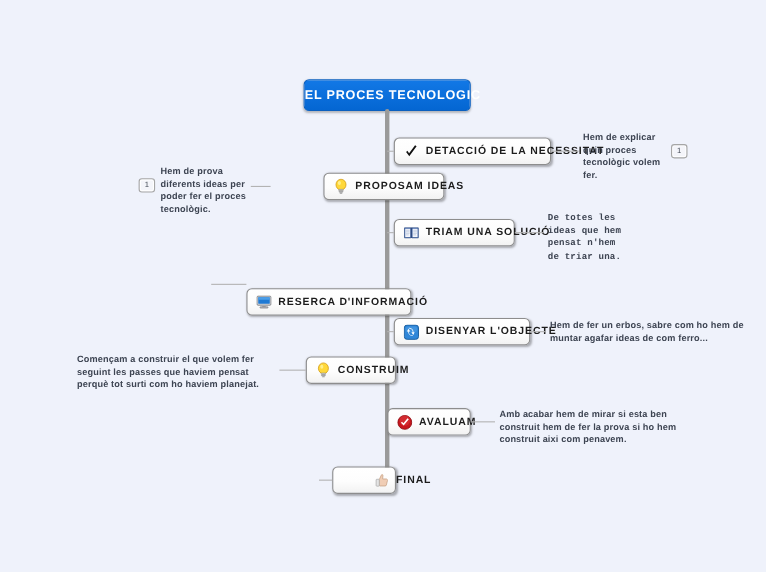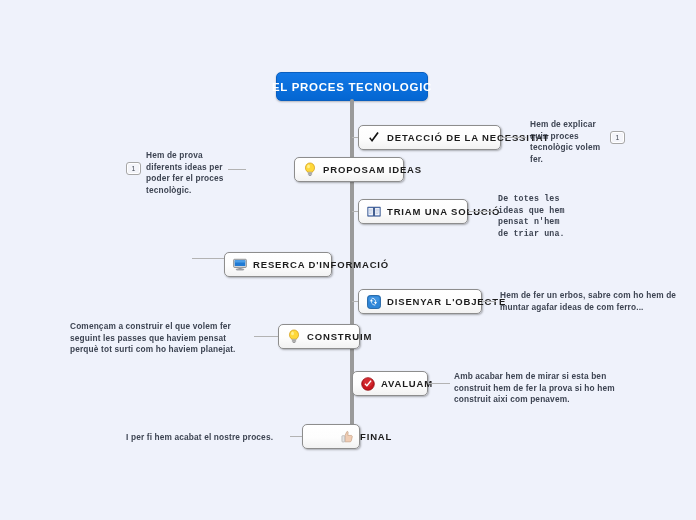--- a/index.html
+++ b/index.html
@@ -35,21 +35,20 @@
     background: #0a72e0;
     background: linear-gradient(180deg,#1278e6 0%,#0466d2 100%);
     border: 1px solid #0a5fbf;
     border-radius: 5px;
     color: #ffffff;
     font-weight: bold;
     font-size: 11.5px;
     letter-spacing: 0.7px;
     display: flex;
     align-items: center;
-    justify-content: center;
     box-shadow: 0 1px 2px rgba(0,0,0,0.25);
     white-space: nowrap;
   }
 
   
   .node {
     position: absolute;
     background: linear-gradient(180deg,#ffffff 0%,#fdfdfd 55%,#f2f2f2 100%);
     border: 1px solid #8d8d8d;
     border-radius: 5px;
@@ -176,21 +175,21 @@
             <line x1="9.9" y1="7.7" x2="13.7" y2="7.7"></line>
             <line x1="9.9" y1="9.3" x2="12.8" y2="9.3"></line>
           </g>
         </svg>
       </span>
       <span class="label">TRIAM UNA SOLUCIÓ</span>
     </div>
     <div class="conn" style="left: 352px; width: 6px; top: 211px;"></div>
     <div class="conn" style="top: 211px; left: 468px; width: 26px;"></div>
     <div class="note right" style="left: 498px; top: 193px; width: 72px; font-family: Liberation Mono, monospace;">De totes les ideas que hem pensat n'hem de triar una.</div>
-    <div class="node" style="left: 224px; top: 252px; width: 108px;">
+    <div class="node" style="left: 224px; top: 262px; width: 150px;">
       <span class="icon ic-mon">
         <svg viewBox="0 0 16 14">
           <rect x="0.7" y="1" width="14.6" height="9.4" rx="1.1" fill="#d4d6db" stroke="#6f7277" stroke-width="0.8"></rect>
           <rect x="2" y="2.2" width="12" height="6.6" rx="0.4" fill="#1f7ad4"></rect>
           <rect x="2" y="2.2" width="12" height="2.4" rx="0.4" fill="#4b9ee8"></rect>
           <rect x="6.2" y="10.4" width="3.6" height="1.8" fill="#a9acb2"></rect>
           <rect x="3.8" y="12" width="8.4" height="1.4" rx="0.6" fill="#b9bcc2" stroke="#6f7277" stroke-width="0.6"></rect>
         </svg>
       </span>
       <span class="label">RESERCA D'INFORMACIÓ</span>
@@ -243,14 +242,13 @@
       <span class="icon ic-thumb">
         <svg viewBox="0 0 16 16">
           <path d="M5.6 6.6 L7.6 2.2 C7.9 1.3 9.3 1.5 9.3 2.6 L9.0 6.2 L12.8 6.2 C13.7 6.2 14.2 7.0 14.0 7.8 L12.9 12.4 C12.75 13.1 12.2 13.5 11.5 13.5 L6.2 13.5 L5.6 13.2 Z" fill="#f0cdb4" stroke="#c39d80" stroke-width="0.75" stroke-linejoin="round"></path>
           <rect x="2.2" y="6.5" width="3.3" height="7.2" rx="0.8" fill="#e4e4e4" stroke="#a9a9a9" stroke-width="0.75"></rect>
         </svg>
       </span>
       <span class="label">FINAL</span>
     </div>
     <div class="conn" style="left: 360px; width: 0px; top: 436px;"></div>
     <div class="conn" style="top: 436px; left: 290px; width: 12px;"></div>
-    <div class="note left" style="left: 126px; top: 432px; width: 160px;">I per fi hem acabat el nostre proces.</div>
   </div>
 
 </body></html>

